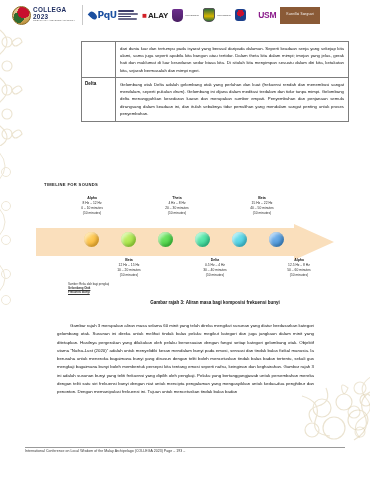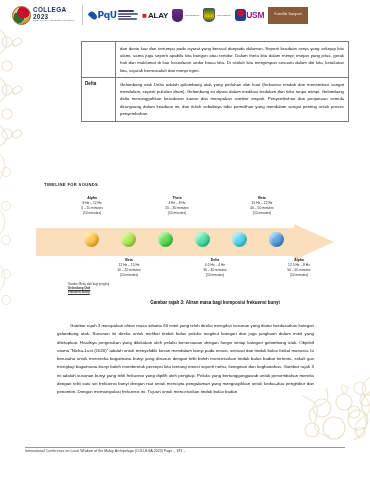--- a/index.html
+++ b/index.html
@@ -212,21 +212,21 @@
     <div class="logo" style="gap:2px">
       <span class="crest"></span>
       <span class="tiny">UNIVERSITI</span>
     </div>
 
     <div class="logo" style="gap:2px">
       <span class="crest2"></span>
       <span class="tiny">UNIVERSITI</span>
     </div>
 
-    <div class="logo" style="gap:0">
+    <div class="logo" style="gap:12px">
       <span class="crest3"></span>
       <span class="usm">USM</span>
     </div>
 
     <div class="logo brown">
       <span class="bt">Kuzeillai Sangsari</span>
     </div>
   </div>
 
   <div class="tbl">

